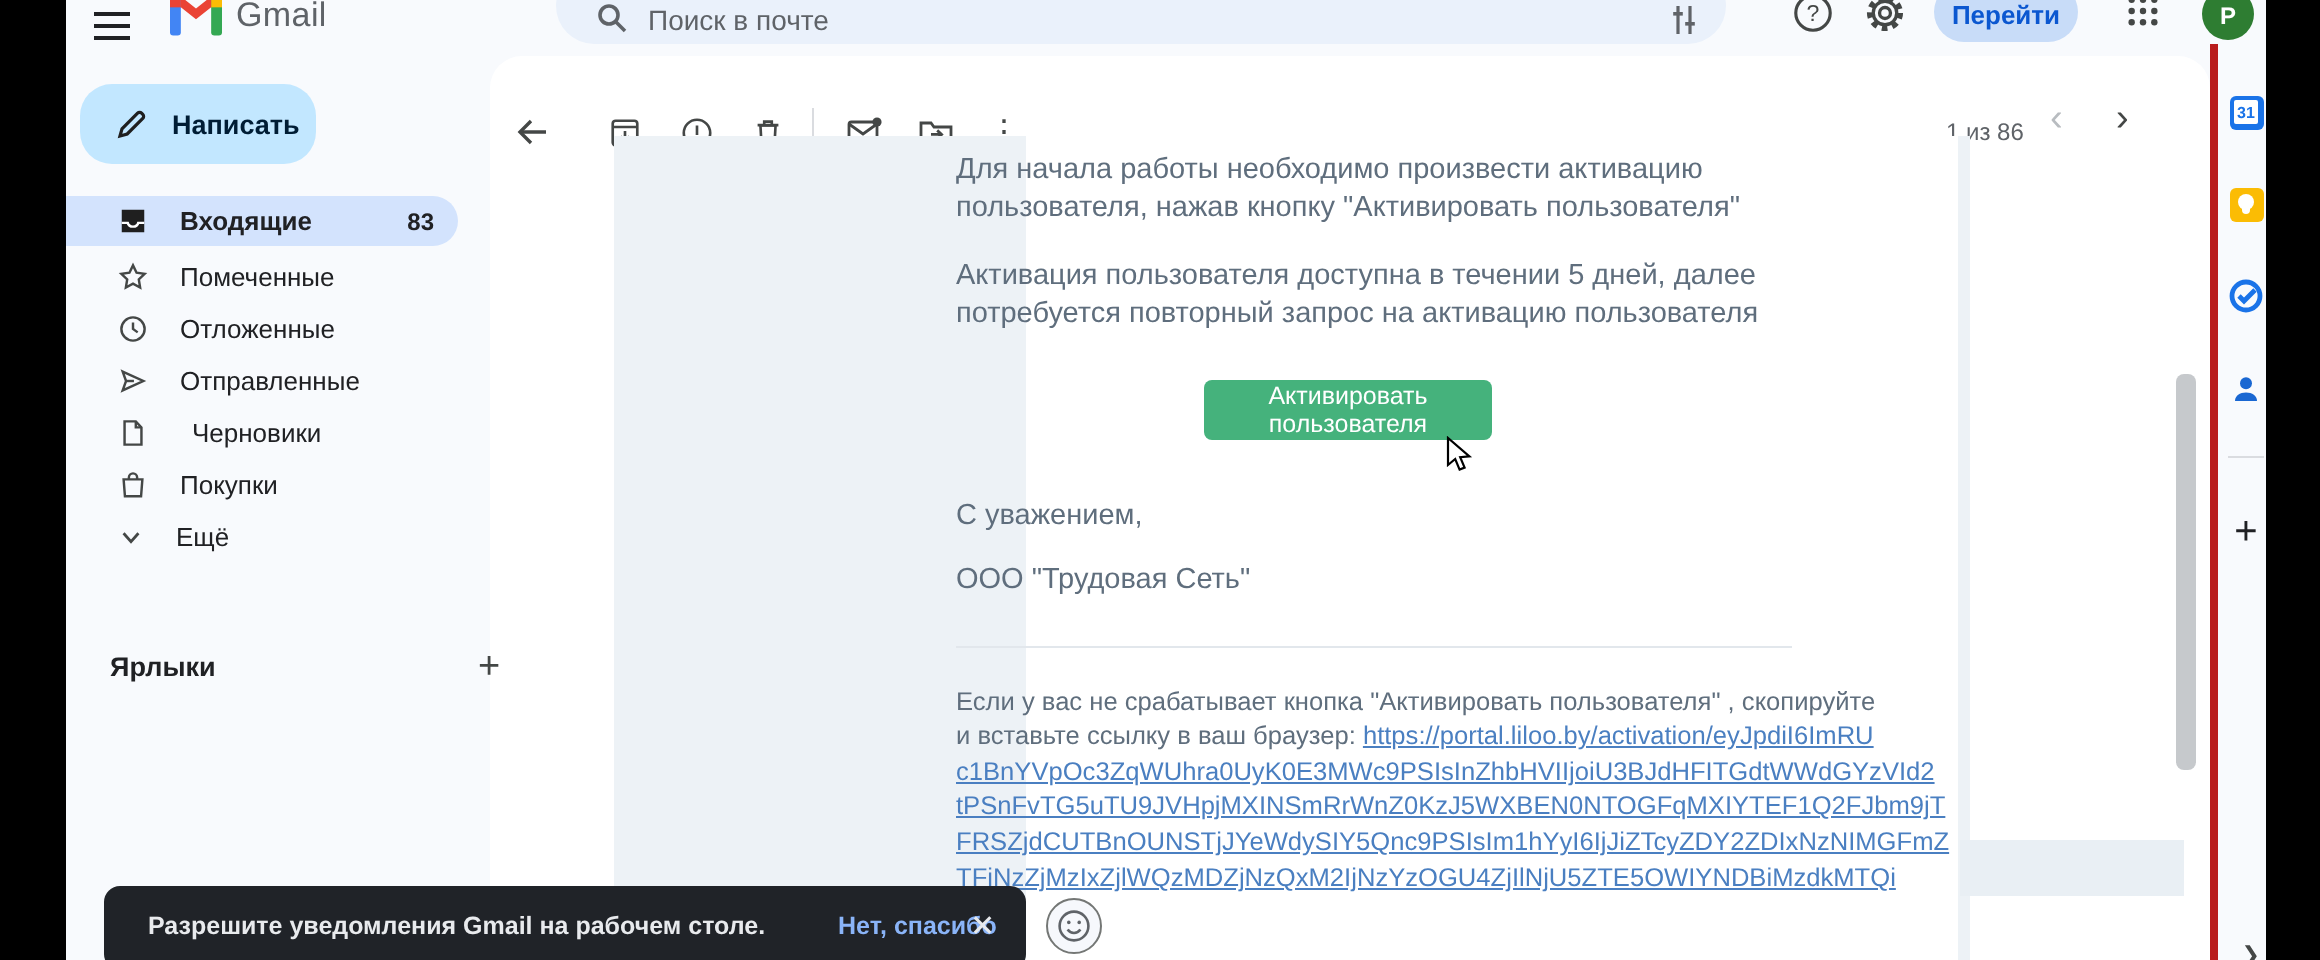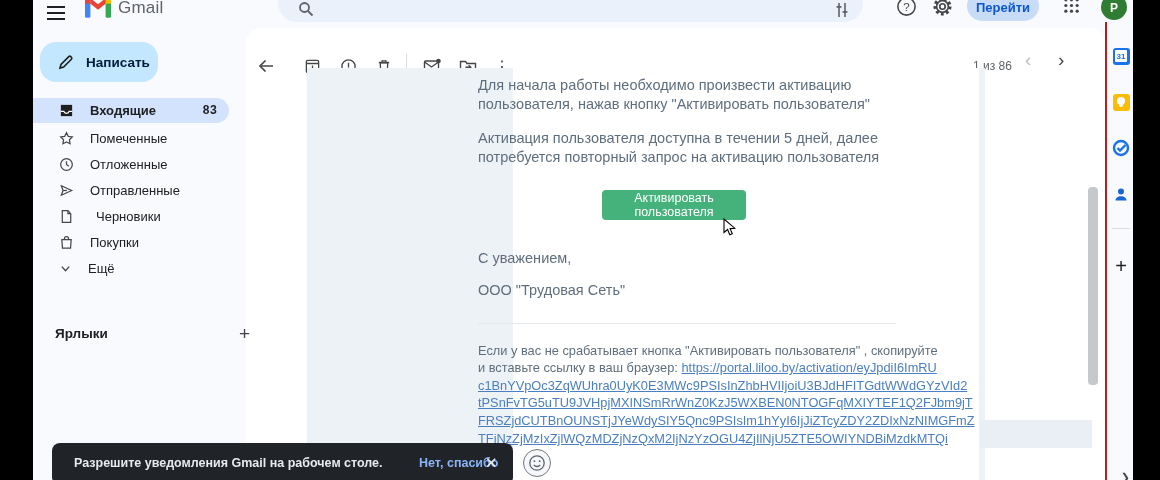--- a/index.html
+++ b/index.html
@@ -20,21 +20,21 @@
   .searchbar input::placeholder { color:#5f6368; opacity:1; }
   .pill-btn { position:absolute; top:-9px; height:30px; border-radius:15px; background:#c8dcf8; color:#0b57d0; font-size:13px; font-weight:bold; display:flex; align-items:flex-end; justify-content:center; padding-bottom:6px; }
   .avatar { position:absolute; top:-6px; width:26px; height:26px; border-radius:50%; background:#2e7d32; color:#fff; font-size:12px; font-weight:bold; display:flex; align-items:flex-end; justify-content:center; padding-bottom:5px; }
 
   
   .sidebar { position:absolute; left:33px; top:22px; width:212px; bottom:0; background:#f8fafd; z-index:4; }
   .compose { position:absolute; left:7px; top:20px; width:118px; height:40px; background:#c2e7ff; border-radius:16px; display:flex; align-items:center; gap:12px; padding-left:18px; cursor:pointer; }
   .compose-label { font-size:13.5px; font-weight:bold; color:#001d35; }
   .navrow { position:absolute; left:0; width:196px; height:25px; display:flex; align-items:center; gap:16px; padding-left:26px; border-radius:0 14px 14px 0; font-size:13px; color:#202124; cursor:pointer; }
   .navrow.sel { background:#d3e3fd; font-weight:bold; }
-  .navrow .cnt { position:absolute; right:12px; font-size:12px; font-weight:bold; color:#202124;font-family:Liberation Mono, monospace; }
+  .navrow .cnt { position:absolute; right:12px; font-size:12px; font-weight:bold; color:#202124; }
   .labels-hdr { position:absolute; left:22px; top:304px; font-size:13.5px; font-weight:bold; color:#202124; }
   .labels-add { position:absolute; left:206px; top:301px; font-size:19px; color:#444746; font-weight:400; cursor:pointer; }
 
   
   .panel { position:absolute; left:245px; top:28px; width:860px; height:452px; background:#fff; border-radius:16px 16px 0 0; z-index:3; overflow:hidden; }
   .tbtn { position:absolute; top:38px; width:32px; height:32px; margin-top:-16px; border-radius:50%; display:flex; align-items:center; justify-content:center; cursor:pointer; color:#444746; }
   .tsep { position:absolute; top:26px; width:1px; height:22px; background:#dadce0; }
   .pag { position:absolute; top:31px; font-size:12px; color:#5f6368; }
   .pagarrow { position:absolute; top:22px; font-size:19px; color:#444746; cursor:pointer; line-height:1; }
   .pagarrow.dis { color:#b8bcc0; }
@@ -46,21 +46,21 @@
   .fline { position:absolute; left:233px; font-size:12.8px; color:#5f6e7d; white-space:nowrap; }
   .lnk { color:#4a7fc1; text-decoration:underline; cursor:pointer; }
   .activate { position:absolute; left:357px; top:162px; width:144px; height:30px; background:#45b27c; border:none; border-radius:4px; color:#fff; font-size:12.5px; font-family:"Liberation Sans",sans-serif; cursor:pointer; }
   .mailhr { position:absolute; left:233px; top:295px; width:418px; height:1px; background:#e2e7ec; }
   .blue-block { position:absolute; left:735px; top:392px; width:112px; height:28px; background:#e9eff4; }
 
   
   .vscroll { position:absolute; left:1088px; top:187px; width:10px; height:198px; background:#c6c9cc; border-radius:4px; z-index:6; cursor:grab; }
 
   
-  .rail { position:absolute; right:27px; top:22px; width:28px; bottom:0; background:#f8fafd; border-left:2px solid #b91c1c; z-index:5; }
+  .rail { position:absolute; right:27px; top:22px; width:28px; bottom:0; background:#f8fafd; border-left:4px solid #b91c1c; z-index:5; }
   .rail-ic { position:absolute; left:4px; width:20px; height:20px; display:flex; align-items:center; justify-content:center; cursor:pointer; }
   .rail-div { position:absolute; left:5px; width:18px; height:1px; background:#dadce0; }
   .cal { width:17px; height:17px; background:#1a73e8; border-radius:3px; position:relative; }
   .cal .inner { position:absolute; left:2.5px; top:2.5px; right:2.5px; bottom:2.5px; background:#fff; border-radius:1px; display:flex; align-items:center; justify-content:center; font-size:8px; font-weight:bold; color:#1a73e8; }
   .keep { width:17px; height:17px; background:#fbbc04; border-radius:3px; position:relative; }
   .keep .bulb { position:absolute; left:4.5px; top:3px; width:8px; height:8px; background:#fff; border-radius:50%; }
   .keep .base { position:absolute; left:6.5px; top:10px; width:4px; height:3.5px; background:#fff; border-radius:0 0 2px 2px; }
   .plus { font-size:20px; color:#202124; font-weight:400; }
 
   
@@ -94,20 +94,21 @@
   </div>
   <div class="abs brand-text" style="left:85px; top:-2px;">Gmail</div>
 
   <div class="searchbar">
     <span class="abs ico" style="left:20px; bottom:5px; color:#5f6368;">
       <svg width="16" height="16" viewBox="0 0 16 16" fill="none" stroke="#5f6368" stroke-width="1.8">
           <circle cx="6.5" cy="6.5" r="4.5"></circle>
           <line x1="10" y1="10" x2="14.5" y2="14.5"></line>
         </svg>
     </span>
+    <input type="text" placeholder="Поиск в почте" style="">
     <span class="abs ico" style="right:13px; bottom:4px;">
       <svg width="16" height="16" viewBox="0 0 16 16" stroke="#5f6368" stroke-width="1.6" fill="#5f6368">
         <line x1="5" y1="1" x2="5" y2="15"></line>
           <line x1="11" y1="1" x2="11" y2="15"></line>
         <rect x="2.6" y="4" width="4.8" height="1.8" stroke="none"></rect>
           <rect x="8.6" y="9" width="4.8" height="1.8" stroke="none"></rect>
       </svg>
     </span>
   </div>
 

